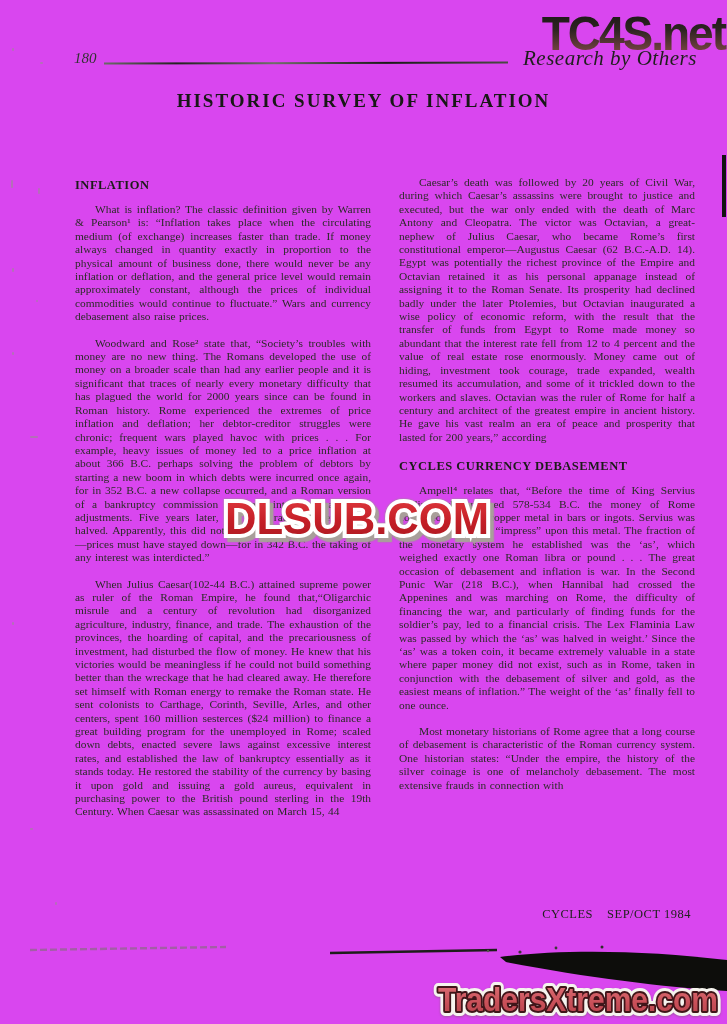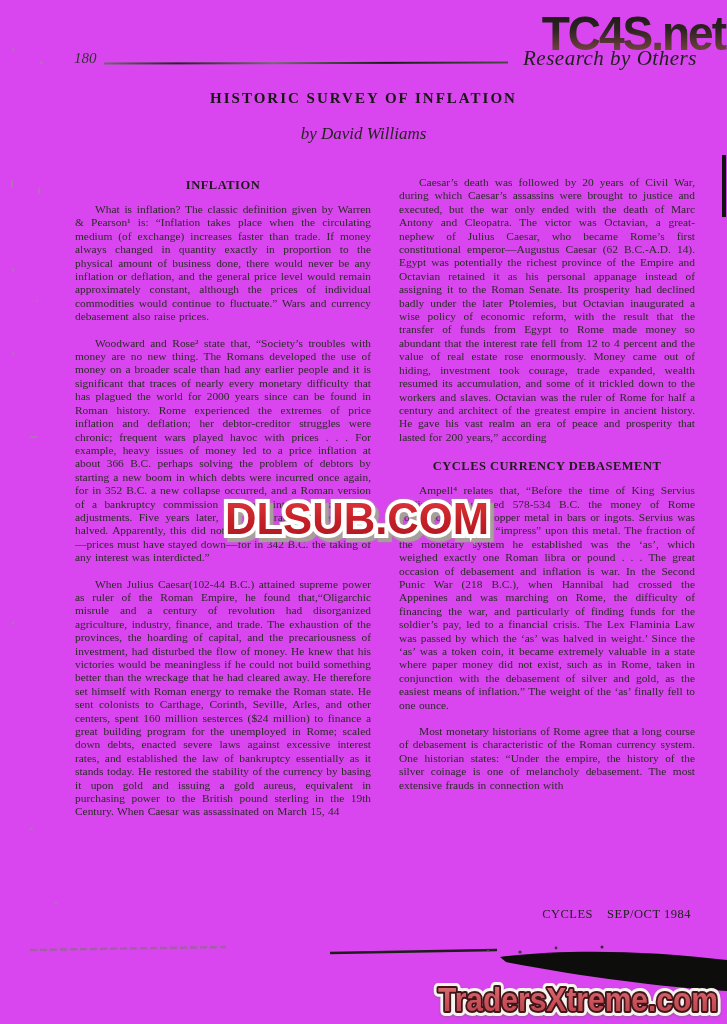--- a/index.html
+++ b/index.html
@@ -10,27 +10,27 @@
   }
   
   .pagenum{position:absolute;left:74px;top:50px;font-style:italic;font-size:15px;color:#333;}
   .rule{position:absolute;left:104px;top:62px;width:404px;height:2px;
     background:linear-gradient(90deg,#6b6b66 0%,#23231f 18%,#6f6f68 42%,#1a1a17 70%,#4a4a44 100%);
     transform:rotate(-0.15deg);}
   .section-label{position:absolute;left:523px;top:46px;font-style:italic;font-size:21px;color:#1f1f1d;letter-spacing:0.5px;}
   .wm-top{position:absolute;right:-4px;top:0;}
   
   .title{position:absolute;left:0;top:90px;width:100%;text-align:center;
-    font-size:15px;font-weight:700;letter-spacing:2px;color:#181816;}
+    font-size:19px;font-weight:700;letter-spacing:2px;color:#181816;}
   .byline{position:absolute;left:0;top:124px;width:100%;text-align:center;
     font-style:italic;font-size:17px;color:#24241f;}
   
   .cols{position:absolute;left:75px;top:176px;width:620px;display:flex;gap:28px;}
   .col{width:296px;}
-  .colhead{margin:15px 0 10px;text-align:center;font-size:12.5px;font-weight:700;
+  .colhead{margin:15px 0 10px;text-align:left;font-size:12.5px;font-weight:700;
     letter-spacing:0.5px;color:#1c1c19;}
   .colhead.first{margin-top:2px;}
   .col p{margin:0 0 13px;font-size:11.4px;line-height:13.4px;text-align:justify;
     text-indent:20px;color:#2b2b27;word-spacing:0.6px;}
   
   .footer{position:absolute;right:36px;top:907px;font-size:12.5px;color:#22221f;letter-spacing:0.5px;margin-left:40px;}
   .footer .issue{margin-left:14px;}
   
   .wm-center{position:absolute;left:212px;top:484px;filter:drop-shadow(0 0 1px #9a948c);}
   .wm-bottom{position:absolute;left:428px;top:974px;filter:drop-shadow(0 1px 1px rgba(110,100,92,.5));}
@@ -54,21 +54,20 @@
         <stop offset="0%" stop-color="#141412"></stop>
         <stop offset="45%" stop-color="#2e2422"></stop>
         <stop offset="80%" stop-color="#6e3f3f"></stop>
         <stop offset="100%" stop-color="#8a5252"></stop>
       </linearGradient>
     </defs>
     <text x="208" y="47" text-anchor="end" font-family="Liberation Sans, sans-serif" font-size="46" font-weight="bold" letter-spacing="-2" fill="url(#tc4sgrad)" transform="scale(1,1.06)">TC4S.net</text>
   </svg>
 
   <div class="title">HISTORIC SURVEY OF INFLATION</div>
-  <div class="byline">by David Williams</div>
 
   <div class="cols">
     <div class="col">
       <h3 class="colhead first">INFLATION</h3>
       <p>What is inflation? The classic definition given by Warren &amp; Pearson¹ is: “Inflation takes place when the circulating medium (of exchange) increases faster than trade. If money always changed in quantity exactly in proportion to the physical amount of business done, there would never be any inflation or deflation, and the general price level would remain approximately constant, although the prices of individual commodities would continue to fluctuate.” Wars and currency debasement also raise prices.</p>
       <p>Woodward and Rose² state that, “Society’s troubles with money are no new thing. The Romans developed the use of money on a broader scale than had any earlier people and it is significant that traces of nearly every monetary difficulty that has plagued the world for 2000 years since can be found in Roman history. Rome experienced the extremes of price inflation and deflation; her debtor-creditor struggles were chronic; frequent wars played havoc with prices . . . For example, heavy issues of money led to a price inflation at about 366 B.C. perhaps solving the problem of debtors by starting a new boom in which debts were incurred once again, for in 352 B.C. a new collapse occurred, and a Roman version of a bankruptcy commission was appointed to make debt adjustments. Five years later, the legal rate of interest was halved. Apparently, this did not afford debtors sufficient relief—prices must have stayed down—for in 342 B.C. the taking of any interest was interdicted.”</p>
       <p>When Julius Caesar(102-44 B.C.) attained supreme power as ruler of the Roman Empire, he found that,“Oligarchic misrule and a century of revolution had disorganized agriculture, industry, finance, and trade. The exhaustion of the provinces, the hoarding of capital, and the precariousness of investment, had disturbed the flow of money. He knew that his victories would be meaningless if he could not build something better than the wreckage that he had cleared away. He therefore set himself with Roman energy to remake the Roman state. He sent colonists to Carthage, Corinth, Seville, Arles, and other centers, spent 160 million sesterces ($24 million) to finance a great building program for the unemployed in Rome; scaled down debts, enacted severe laws against excessive interest rates, and established the law of bankruptcy essentially as it stands today. He restored the stability of the currency by basing it upon gold and issuing a gold aureus, equivalent in purchasing power to the British pound sterling in the 19th Century. When Caesar was assassinated on March 15, 44</p>
     </div>
     <div class="col">
       <p>Caesar’s death was followed by 20 years of Civil War, during which Caesar’s assassins were brought to justice and executed, but the war only ended with the death of Marc Antony and Cleopatra. The victor was Octavian, a great-nephew of Julius Caesar, who became Rome’s first constitutional emperor—Augustus Caesar (62 B.C.-A.D. 14). Egypt was potentially the richest province of the Empire and Octavian retained it as his personal appanage instead of assigning it to the Roman Senate. Its prosperity had declined badly under the later Ptolemies, but Octavian inaugurated a wise policy of economic reform, with the result that the transfer of funds from Egypt to Rome made money so abundant that the interest rate fell from 12 to 4 percent and the value of real estate rose enormously. Money came out of hiding, investment took courage, trade expanded, wealth resumed its accumulation, and some of it trickled down to the workers and slaves. Octavian was the ruler of Rome for half a century and architect of the greatest empire in ancient history. He gave his vast realm an era of peace and prosperity that lasted for 200 years,” according</p>

